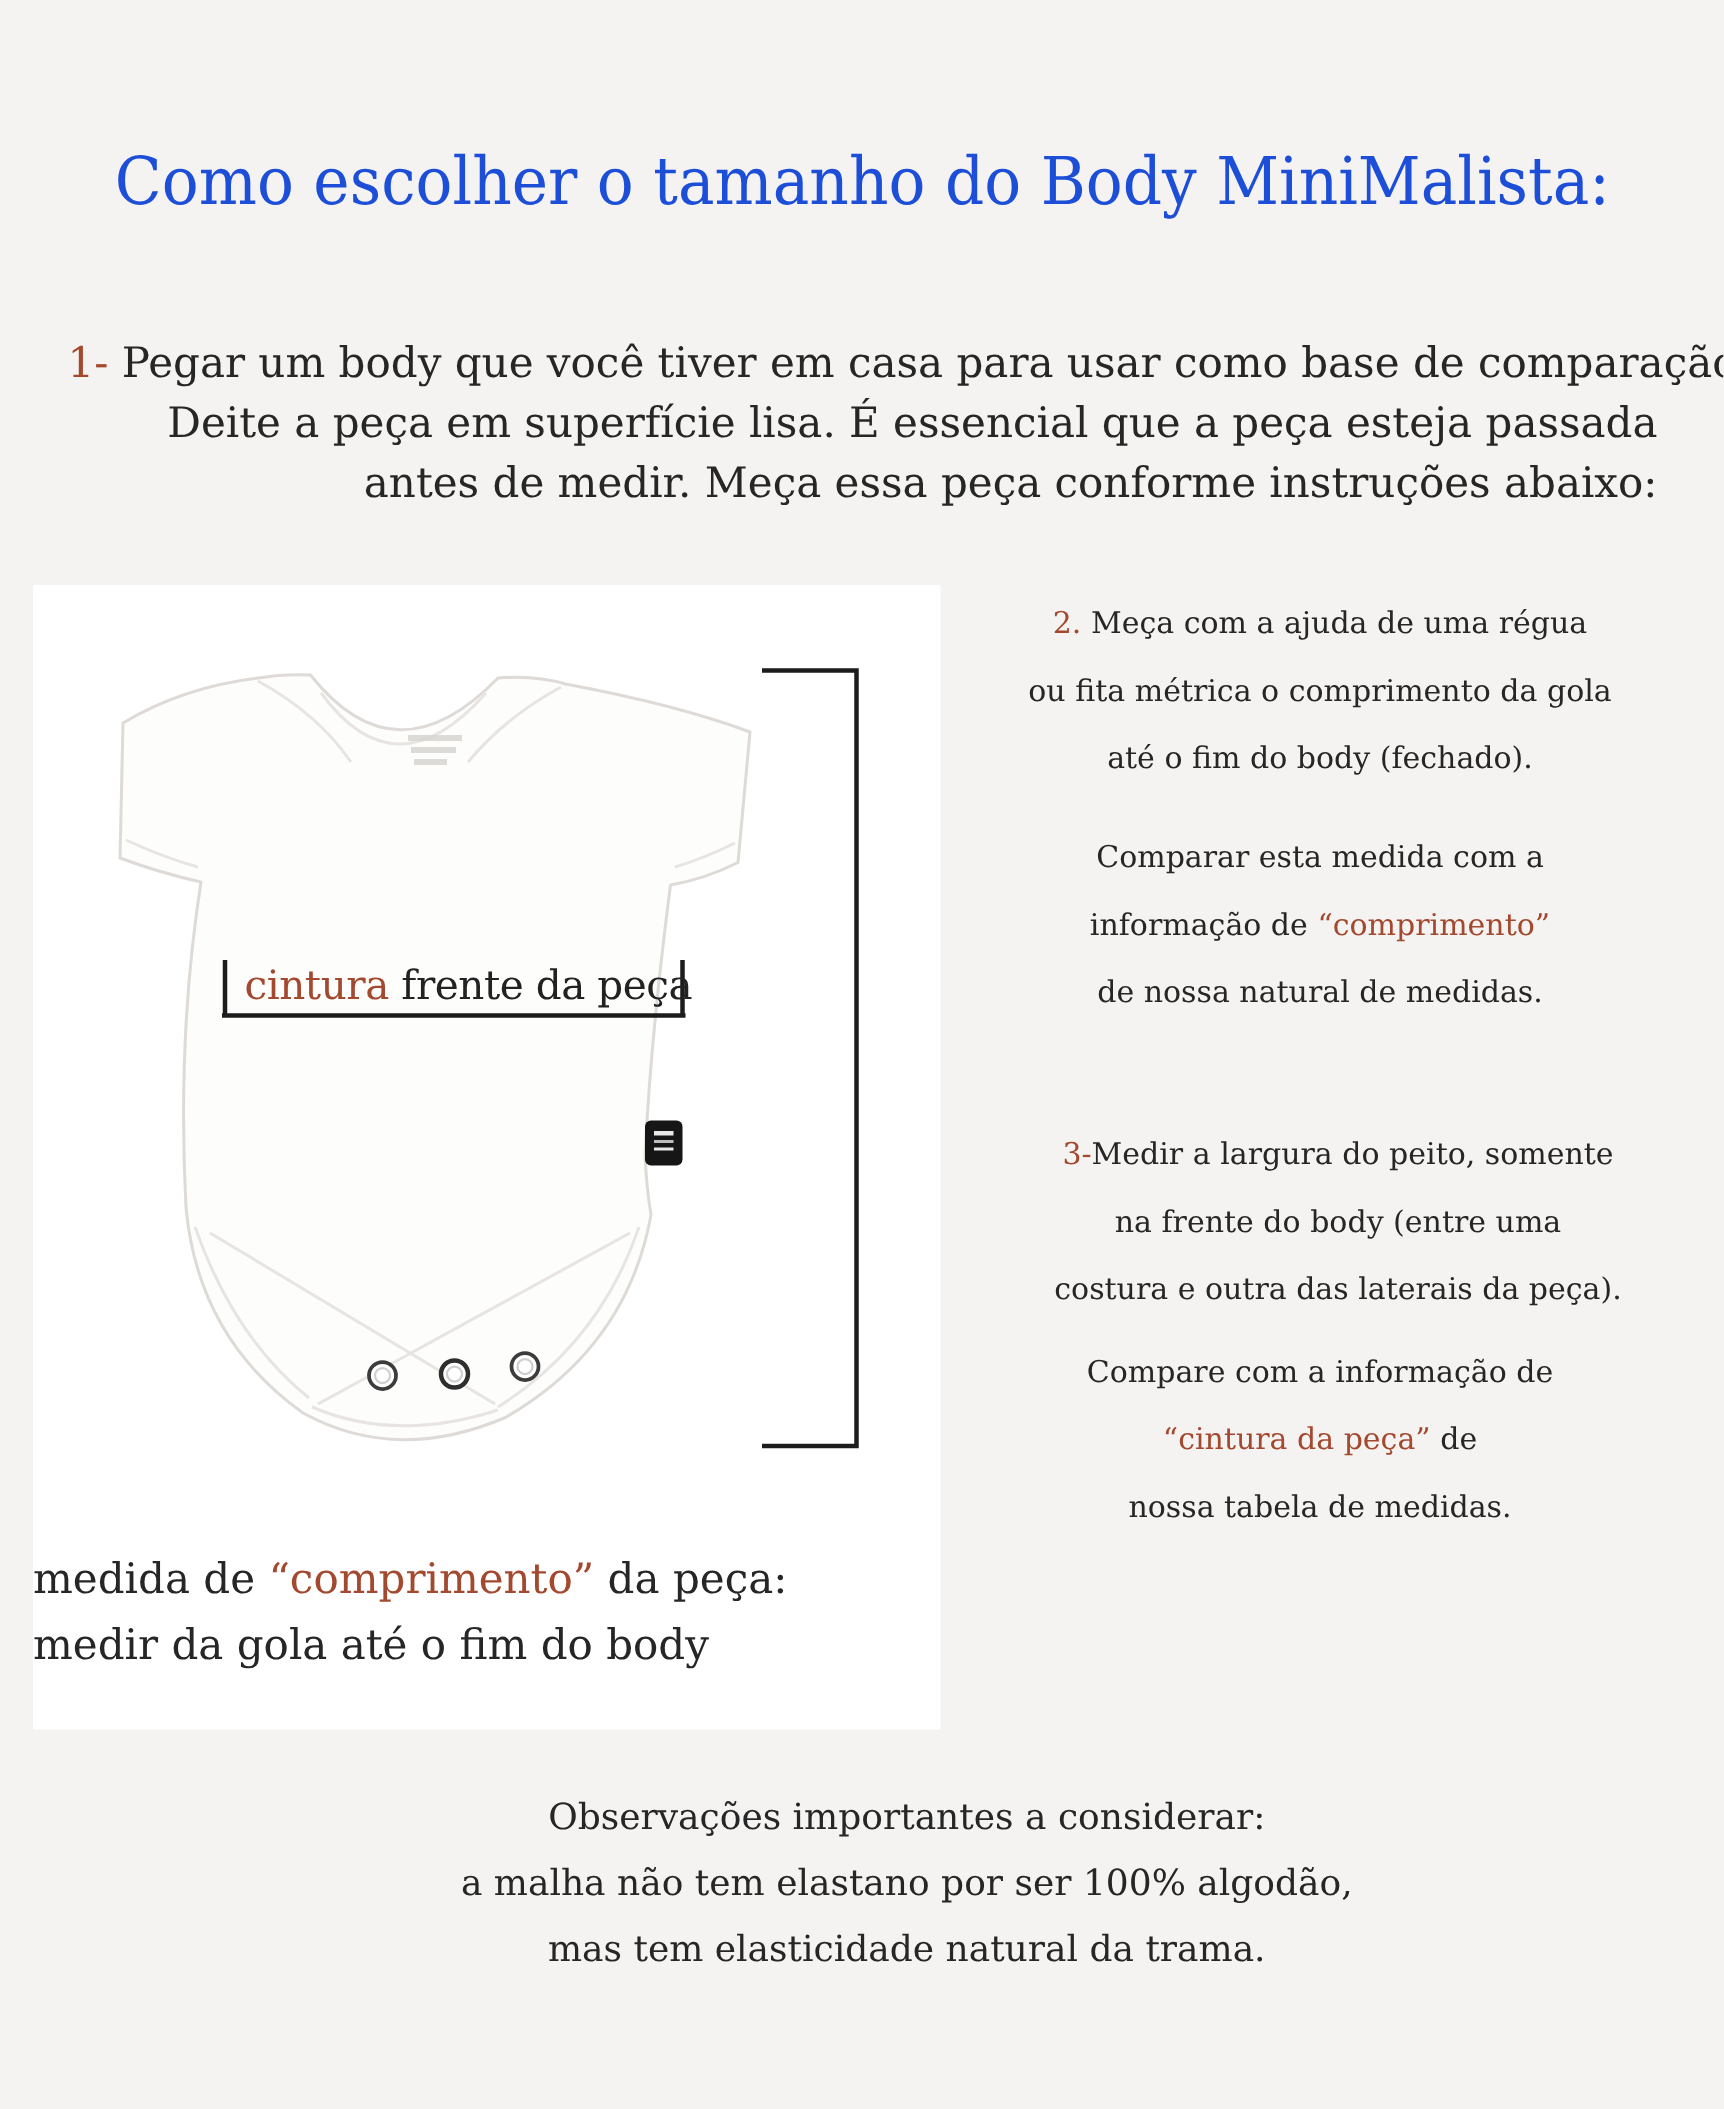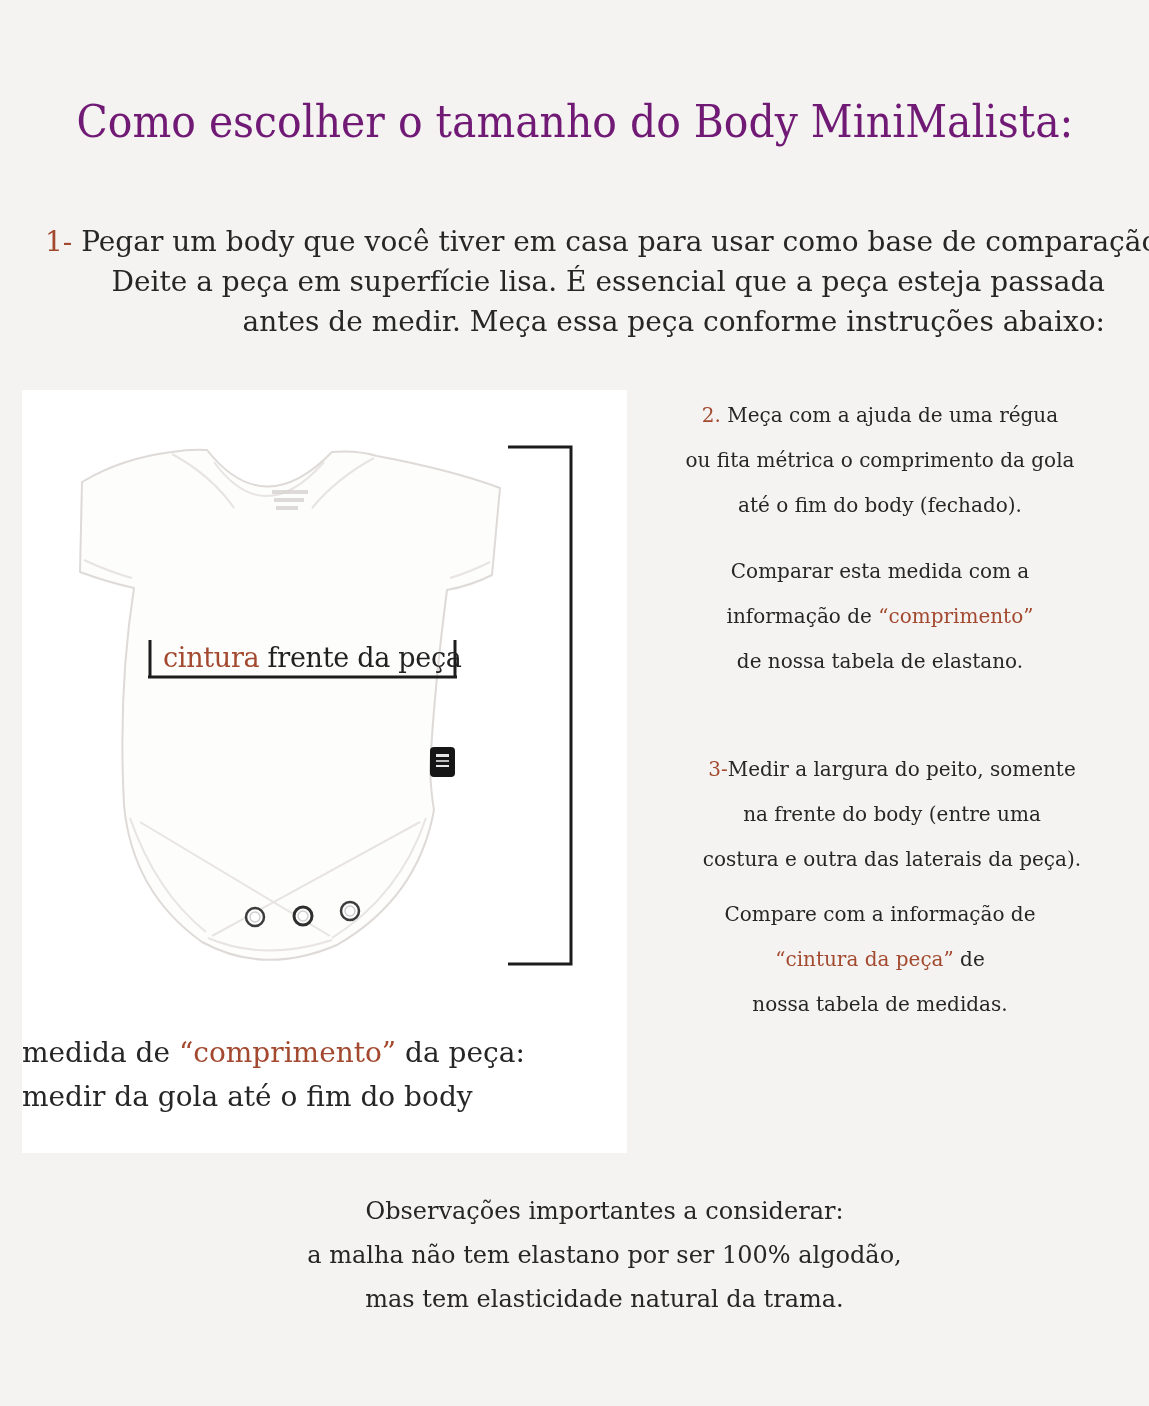--- a/index.html
+++ b/index.html
@@ -3,21 +3,21 @@
 <meta charset="utf-8">
 <style>
   html,body{margin:0;padding:0;background:#f4f3f1;}
   .page{
     position:relative;width:1149px;height:1406px;overflow:hidden;
     background:#f4f3f1;color:#262626;
     font-family:"DejaVu Serif","Liberation Serif",serif;
   }
   .title{
     position:absolute;top:96px;left:0;width:100%;margin:0;
-    text-align:center;font-weight:normal;font-size:44px;color:#701a75;
+    text-align:center;font-weight:normal;font-size:44px;color:#1d4ed8;
   }
   .title-inner{display:inline-block;transform:scaleX(.93);transform-origin:center;white-space:nowrap;}
   .ln{white-space:nowrap;}
   .accent{color:#a3492f;}
   .step1{
     position:absolute;top:222px;right:44px;width:1060px;
     text-align:right;font-size:28px;line-height:40px;
   }
   .rcol{
     position:absolute;left:618px;width:524px;
@@ -122,21 +122,21 @@
     </div>
     <div class="ln">ou fita métrica o comprimento da gola</div>
     <div class="ln">até o fim do body (fechado).</div>
   </div>
 
   <div class="rcol rcol--cmplen">
     <div class="ln">Comparar esta medida com a</div>
     <div class="ln">
       <span>informação de </span><span class="accent">“comprimento”</span>
     </div>
-    <div class="ln">de nossa tabela de elastano.</div>
+    <div class="ln">de nossa natural de medidas.</div>
   </div>
 
   <div class="rcol rcol--step3">
     <div class="ln">
       <span class="accent">3-</span><span>Medir a largura do peito, somente</span>
     </div>
     <div class="ln">na frente do body (entre uma</div>
     <div class="ln">costura e outra das laterais da peça).</div>
   </div>
 

